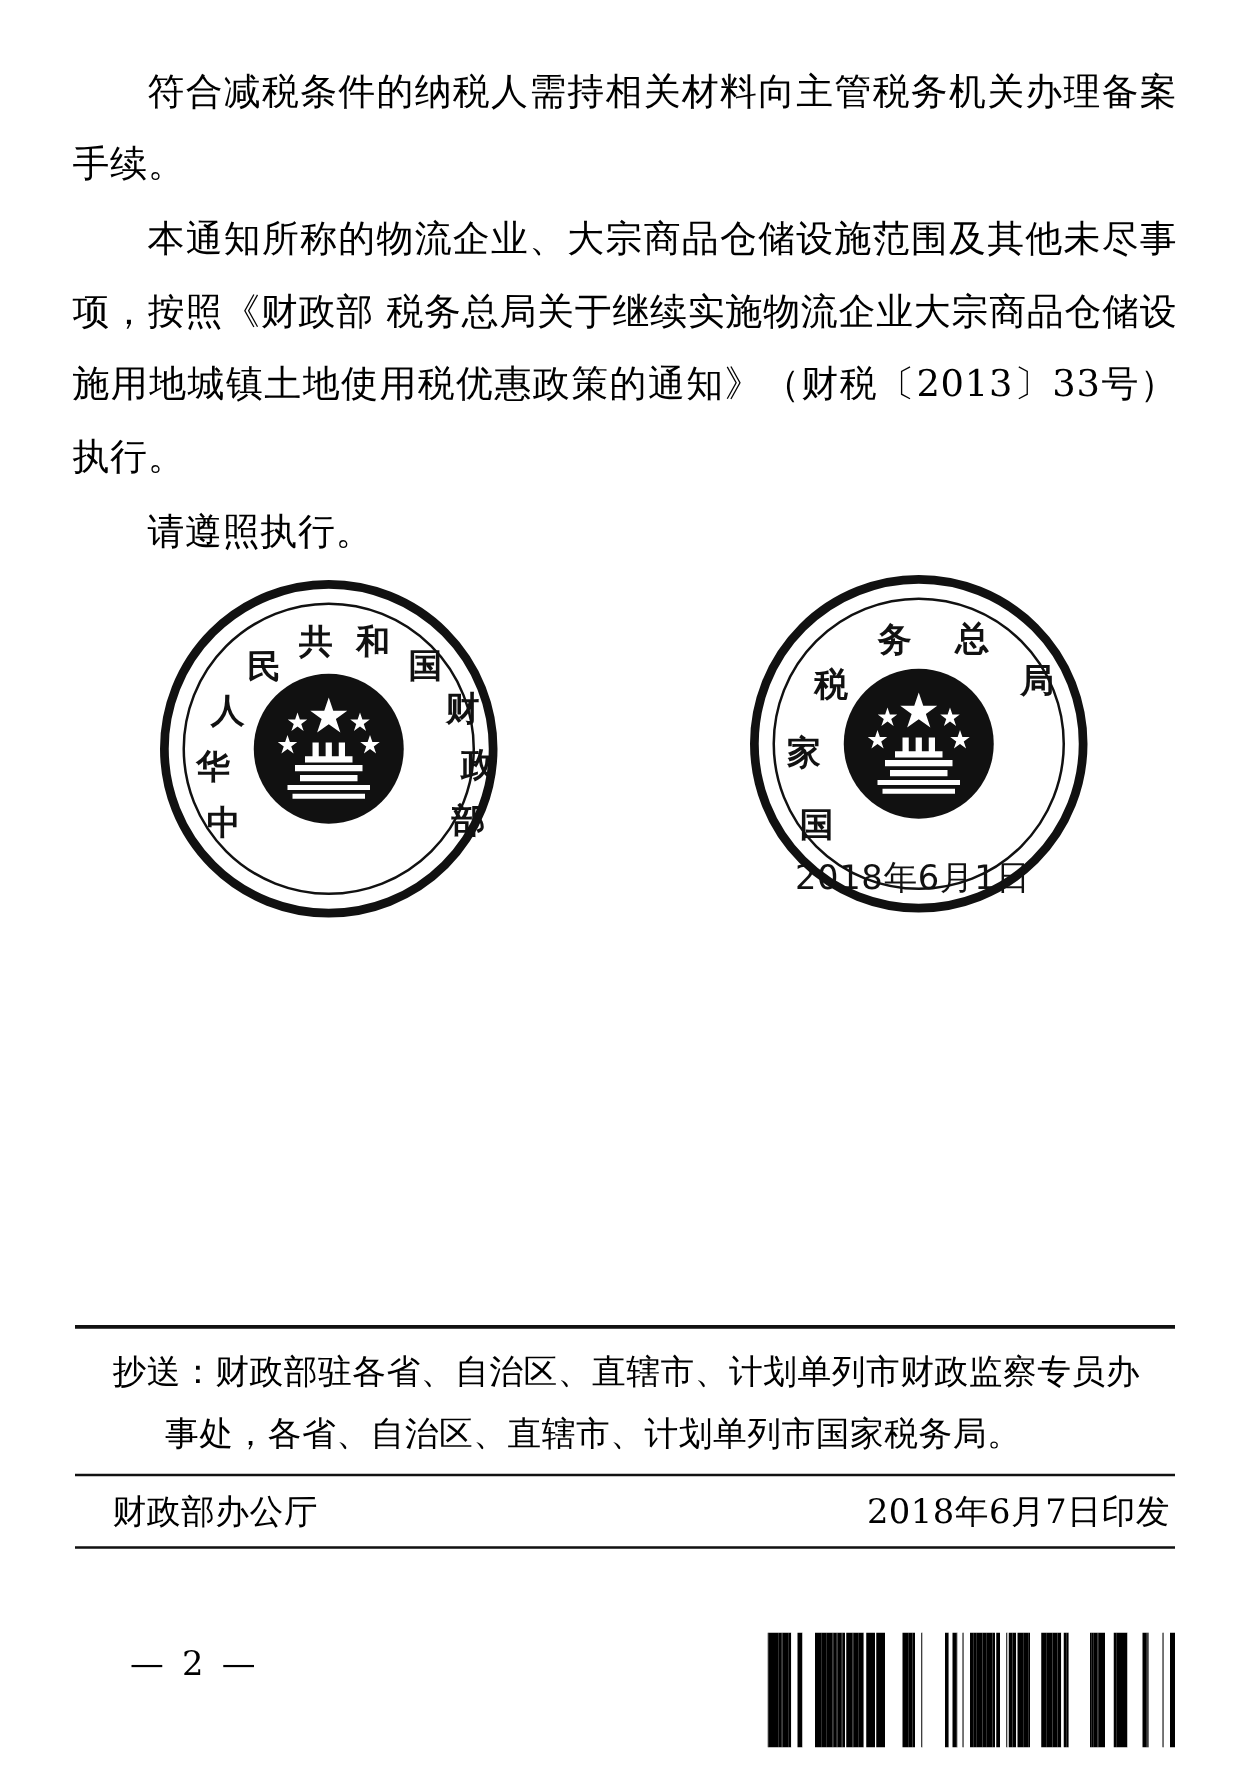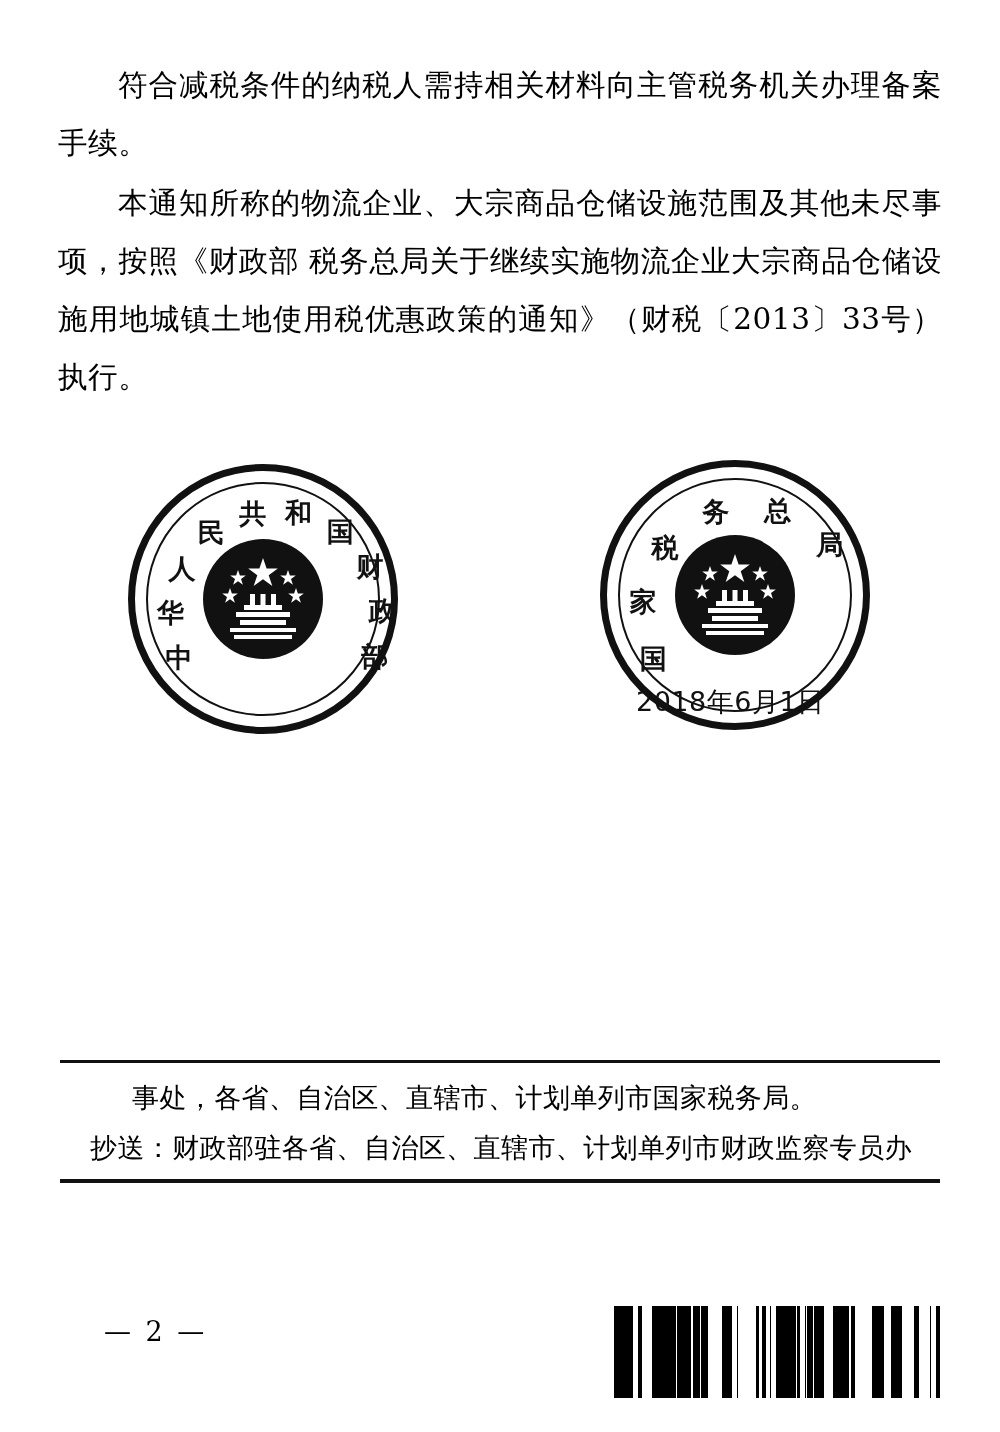--- a/index.html
+++ b/index.html
@@ -16,21 +16,21 @@
     width: 1000px;
     height: 1432px;
     background: #ffffff;
     overflow: hidden;
   }
 
   
   .doc-body {
     position: absolute;
     left: 58px;
-    top: 56px;
+    top: 44px;
     width: 884px;
   }
   .para {
     font-size: 29.5px;
     line-height: 58px;
     letter-spacing: 0.6px;
     text-align: justify;
     text-justify: inter-character;
     margin: 0 0 2px 0;
     text-indent: 60px;
@@ -168,20 +168,21 @@
   }
 </style>
 </head>
 <body>
 
 <div class="page">
 
   <div class="doc-body">
     <p class="para">符合减税条件的纳税人需持相关材料向主管税务机关办理备案手续。</p>
     <p class="para">本通知所称的物流企业、大宗商品仓储设施范围及其他未尽事项，按照《财政部 税务总局关于继续实施物流企业大宗商品仓储设施用地城镇土地使用税优惠政策的通知》（财税〔2013〕33号）执行。</p>
+    <p class="para">请遵照执行。</p>
   </div>
 
   <div class="seal-zone">
 
     <div class="seal seal-1">
       <div class="seal-inner-ring"></div>
       <div class="seal-ring-text">
         <span style="transform: rotate(-113deg) translate(0,-106px) rotate(113deg);">中</span>
         <span style="transform: rotate(-88deg) translate(0,-106px) rotate(88deg);">华</span>
         <span style="transform: rotate(-63deg) translate(0,-106px) rotate(63deg);">人</span>
@@ -246,24 +247,28 @@
         </svg>
       </div>
     </div>
 
     <div class="seal-date">2018年6月1日</div>
   </div>
 
   <div class="footer">
     <div class="rule"></div>
     <div class="cc-block">
+      <div class="cc-line">抄送：财政部驻各省、自治区、直辖市、计划单列市财政监察专员办</div>
       <div class="cc-line second">事处，各省、自治区、直辖市、计划单列市国家税务局。</div>
-      <div class="cc-line">抄送：财政部驻各省、自治区、直辖市、计划单列市财政监察专员办</div>
     </div>
     <div class="rule thin"></div>
+    <div class="issuer-row">
+      <span>财政部办公厅</span>
+      <span>2018年6月7日印发</span>
+    </div>
     <div class="rule thin"></div>
   </div>
 
   <div class="pagenum">— 2 —</div>
 
   <div class="barcode">
       <i style="width: 1px; background: rgb(0, 0, 0);"></i>
       <i style="width: 5px; background: rgb(0, 0, 0);"></i>
       <i style="width: 3px; background: rgb(0, 0, 0);"></i>
       <i style="width: 2px; background: rgb(0, 0, 0);"></i>

